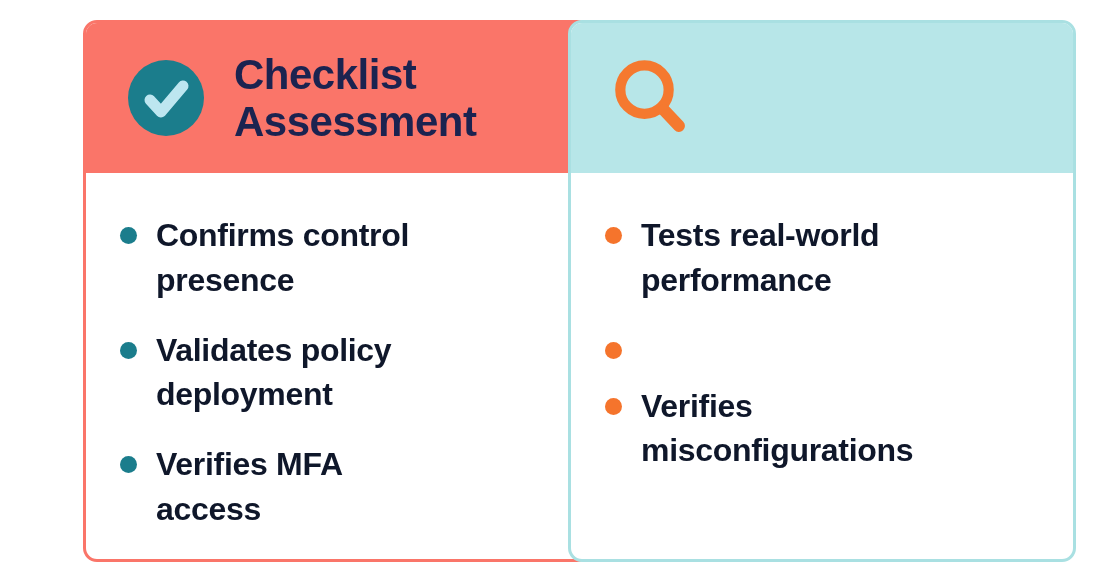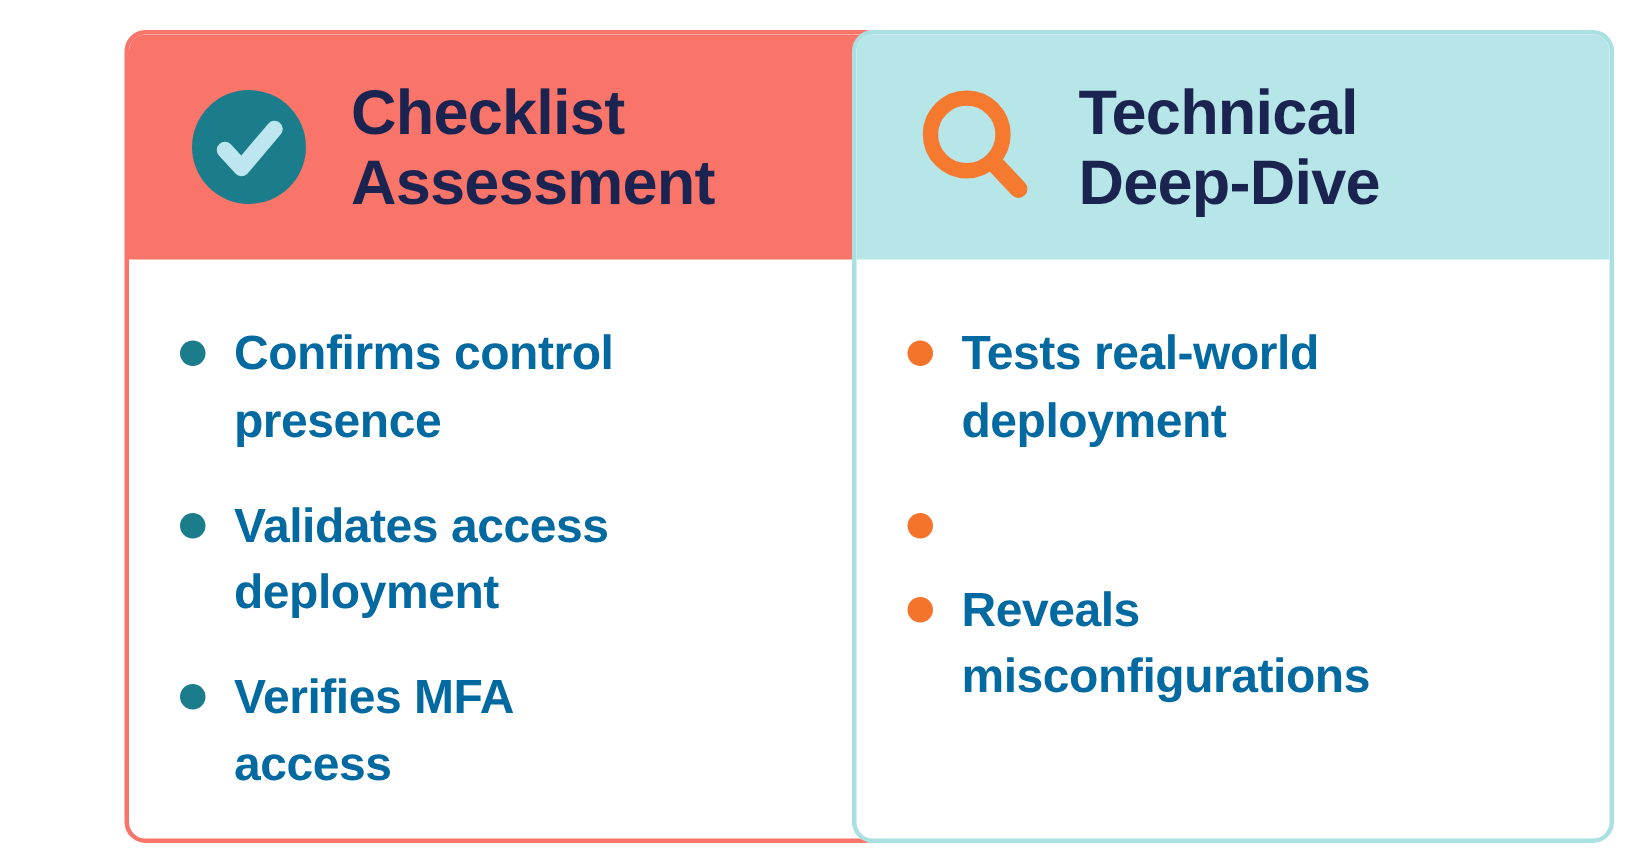--- a/index.html
+++ b/index.html
@@ -66,21 +66,21 @@
     width: 17px;
     height: 17px;
     border-radius: 50%;
     margin: 14px 19px 0 0;
   }
   .card-left  .bullet-dot { background: #1B7D8C; }
   .card-right .bullet-dot { background: #F5742C; }
   .bullet-text {
     font-size: 32px;
     font-weight: bold;
-    color: #0369a1;
+    color: #0f172a;
     line-height: 1.4;
     letter-spacing: -0.3px;
     white-space: pre-line;
   }
 </style>
 </head>
 <body>
 
 <div class="canvas">
 
@@ -96,52 +96,50 @@
 Assessment</div>
     </div>
     <div class="card-body">
       <div class="bullet-item">
         <span class="bullet-dot"></span>
         <span class="bullet-text">Confirms control
 presence</span>
       </div>
       <div class="bullet-item">
         <span class="bullet-dot"></span>
-        <span class="bullet-text">Validates access
+        <span class="bullet-text">Validates policy
 deployment</span>
       </div>
       <div class="bullet-item">
         <span class="bullet-dot"></span>
         <span class="bullet-text">Verifies MFA
 access</span>
       </div>
     </div>
   </div>
 
   <div class="card card-right">
     <div class="card-header">
       <span class="header-icon">
         <svg width="86" height="84" viewBox="0 0 86 84" aria-hidden="true">
           <circle cx="36" cy="33" r="26" stroke="#F5792F" stroke-width="11" fill="none"></circle>
           <line x1="57" y1="55" x2="73" y2="72" stroke="#F5792F" stroke-width="13" stroke-linecap="round"></line>
         </svg>
       </span>
-      <div class="card-title">Technical
-Deep-Dive</div>
     </div>
     <div class="card-body">
       <div class="bullet-item">
         <span class="bullet-dot"></span>
         <span class="bullet-text">Tests real-world
-deployment</span>
+performance</span>
       </div>
       <div class="bullet-item">
         <span class="bullet-dot"></span>
       </div>
       <div class="bullet-item">
         <span class="bullet-dot"></span>
-        <span class="bullet-text">Reveals
+        <span class="bullet-text">Verifies
 misconfigurations</span>
       </div>
     </div>
   </div>
 
 </div>
 
 </body></html>

